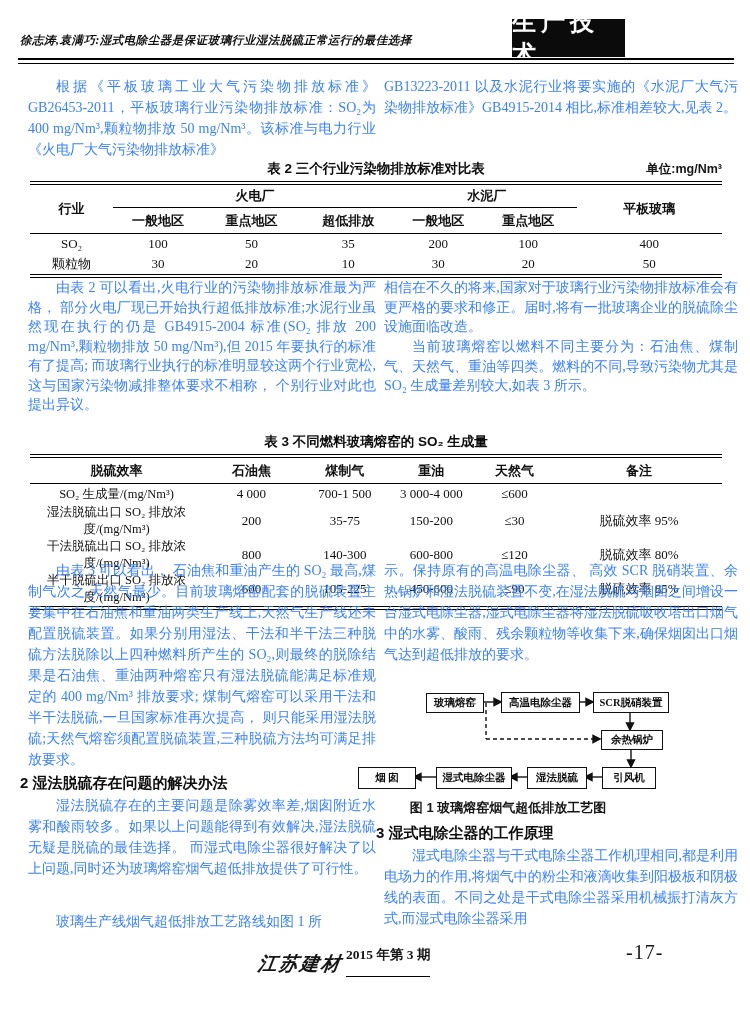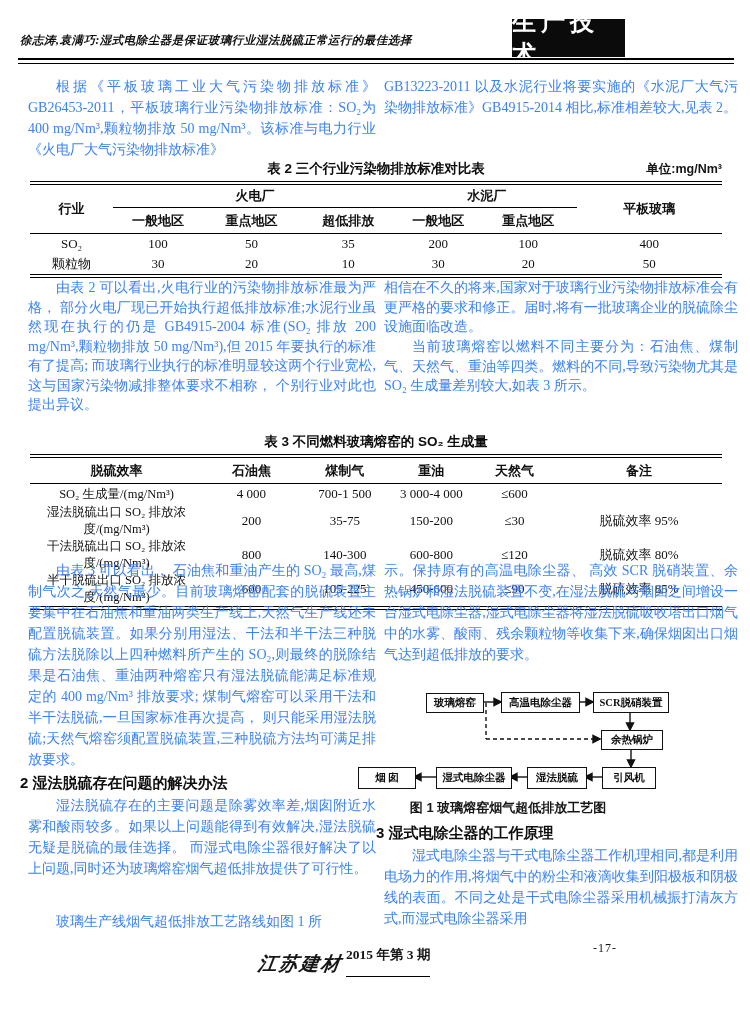--- a/index.html
+++ b/index.html
@@ -82,21 +82,21 @@
   
   .footer{left:258px;top:946px;display:flex;align-items:flex-end;}
   .journal-script{
     font-style:italic;font-weight:bold;font-size:19px;letter-spacing:2px;
     transform:skewX(-8deg);margin-right:4px;
   }
   .issue{
     font-weight:bold;font-size:13.5px;border-bottom:1.5px solid #000;
     padding-bottom:12px;
   }
-  .pagenum{left:593px;top:941px;font-size:12px;letter-spacing:1px;}
+  .pagenum{left:626px;top:941px;font-size:20px;letter-spacing:1px;}
 </style>
 </head>
 <body>
 
 <div class="abs running-title">徐志涛,袁满巧:湿式电除尘器是保证玻璃行业湿法脱硫正常运行的最佳选择</div>
 <div class="abs badge">生产技术</div>
 <div class="abs head-rule"></div>
 
 <div class="abs para colL ti" style="top:76px;">根据《平板玻璃工业大气污染物排放标准》GB26453-2011，平板玻璃行业污染物排放标准：SO₂为 400 mg/Nm³,颗粒物排放 50 mg/Nm³。该标准与电力行业《火电厂大气污染物排放标准》</div>
 <div class="abs para colR" style="top:76px;">GB13223-2011 以及水泥行业将要实施的《水泥厂大气污染物排放标准》GB4915-2014 相比,标准相差较大,见表 2。</div>

